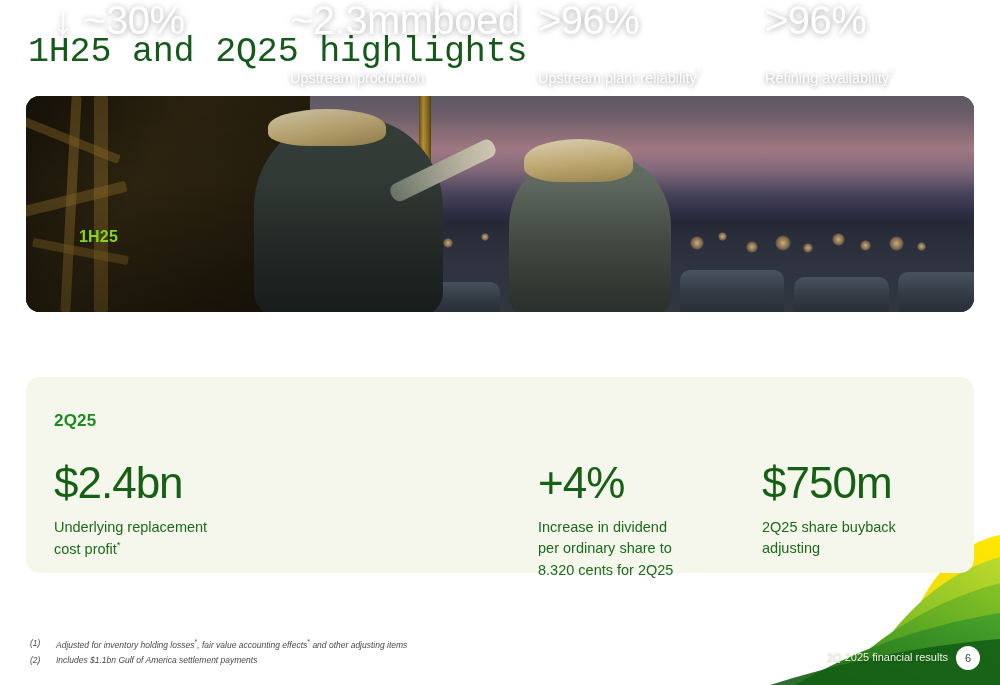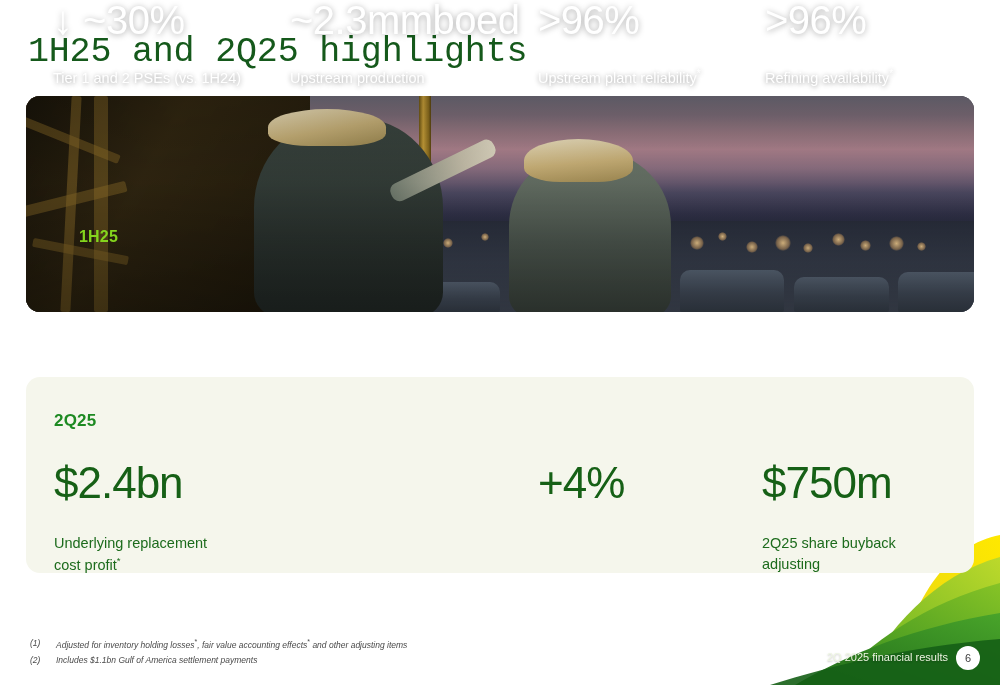--- a/index.html
+++ b/index.html
@@ -133,21 +133,21 @@
   .panel-badge{
     position:absolute;left:28px;top:34px;
     font-size:17px;font-weight:700;color:#1d8a22;letter-spacing:.2px;
   }
   .stat{position:absolute;top:84px;color:#166016;}
   .stat .v{
     display:block;font-size:44px;font-weight:400;line-height:1;
     letter-spacing:-1px;white-space:nowrap;color:#166016;
   }
   .stat .l{
-    display:block;margin-top:28px;font-size:14.5px;line-height:1.48;color:#1c6b1c;
+    display:block;margin-top:12px;font-size:14.5px;line-height:1.48;color:#1c6b1c;
   }
   .stat .sup{font-size:9.5px;vertical-align:super;}
   .s1{left:28px;}
   .s2{left:264px;}
   .s3{left:512px;}
   .s4{left:736px;}
 
   
   .swoosh{
     position:absolute;right:0;bottom:0;width:300px;height:150px;overflow:hidden;
@@ -236,21 +236,20 @@
       <div class="helmet h2"></div>
 
       <div class="hero-tint"></div>
     </div>
 
     <div class="hero-badge">1H25</div>
   </div>
 
   <div class="hero-stat hs1">
     <span class="v">↓ ~30%</span>
-    <span class="l"><span>Tier 1 and 2 PSEs (vs. 1H24)</span><span class="sup"></span></span>
   </div>
   <div class="hero-stat hs2">
     <span class="v">~2.3mmboed</span>
     <span class="l"><span>Upstream production</span><span class="sup"></span></span>
   </div>
   <div class="hero-stat hs3">
     <span class="v">&gt;96%</span>
     <span class="l"><span>Upstream plant reliability</span><span class="sup">*</span></span>
   </div>
   <div class="hero-stat hs4">
@@ -293,20 +292,25 @@
       <span class="v">$2.4bn</span>
       <span class="l">
         <span>Underlying replacement</span><br>
         <span>cost profit</span><span class="sup">*</span>
       </span>
     </div>
 
 
     <div class="stat s3">
       <span class="v">+4%</span>
+      <span class="l">
+        <span>Increase in dividend</span><br>
+        <span>per ordinary share to</span><br>
+        <span>8.320 cents for 2Q25</span>
+      </span>
     </div>
 
     <div class="stat s4">
       <span class="v">$750m</span>
       <span class="l">
         <span>2Q25 share buyback</span><br>
         <span>adjusting</span>
       </span>
     </div>
   </div>

